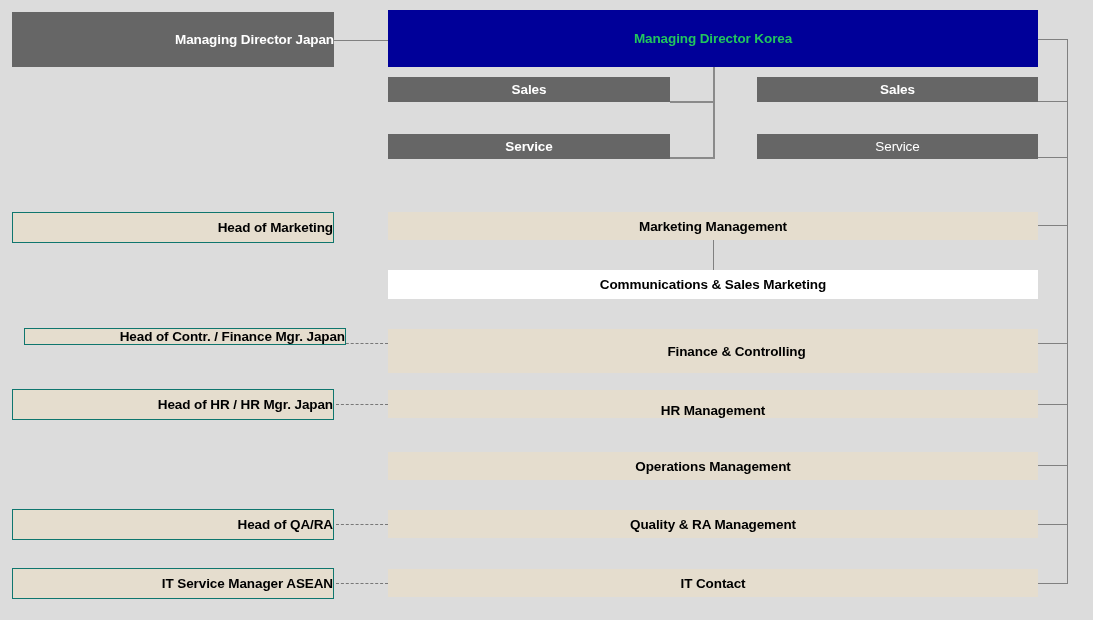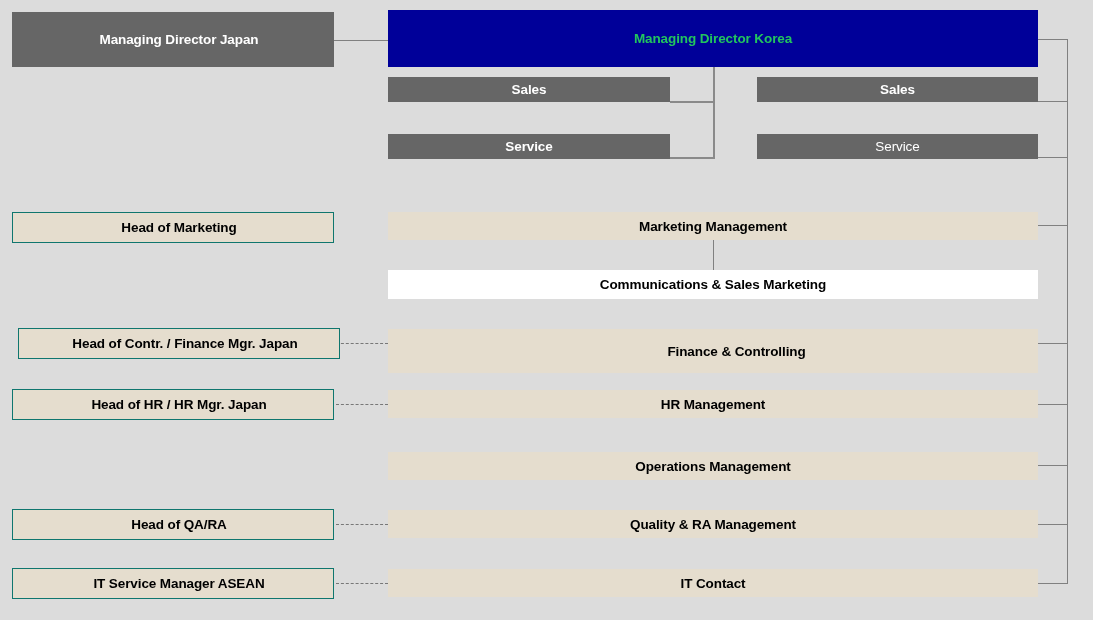--- a/index.html
+++ b/index.html
@@ -19,21 +19,21 @@
     position: absolute;
     box-sizing: border-box;
     display: flex;
     align-items: center;
     font-size: 13.5px;
     letter-spacing: -0.1px;
     white-space: nowrap;
     z-index: 3;
   }
   .box.center { justify-content: center; }
-  .box.left-align { justify-content: center; padding-left: 12px; }
+  .box.left-align { justify-content: flex-end; padding-left: 12px; }
 
   
   .fill-blue  { background: #000099; color: #22c55e; }
   .fill-gray  { background: #666666; color: #ffffff; }
   .fill-beige { background: #e5ddce; color: #000000; }
   .fill-white { background: #ffffff; color: #000000; }
 
   .bordered {
     border: 1px solid #0f766e;
   }
@@ -90,21 +90,21 @@
   <div class="dashed-h" style="left:336px; top:583px; width:52px;"></div>
 
   <div class="box left-align fill-gray w-bold" style="left:12px; top:12px; width:322px; height:55px;">
     <span>Managing Director Japan</span>
   </div>
 
   <div class="box left-align fill-beige bordered w-bold" style="left:12px; top:212px; width:322px; height:31px;">
     <span>Head of Marketing</span>
   </div>
 
-  <div class="box left-align fill-beige bordered w-bold" style="left:18px; top:328px; width:322px; height:31px;">
+  <div class="box left-align fill-beige bordered w-bold" style="left:24px; top:328px; width:322px; height:17px;">
     <span>Head of Contr. / Finance Mgr. Japan</span>
   </div>
 
   <div class="box left-align fill-beige bordered w-bold" style="left:12px; top:509px; width:322px; height:31px;">
     <span>Head of QA/RA</span>
   </div>
 
   <div class="box left-align fill-beige bordered w-bold" style="left:12px; top:389px; width:322px; height:31px;">
     <span>Head of HR  / HR Mgr. Japan</span>
   </div>
@@ -138,21 +138,21 @@
   </div>
 
   <div class="box center fill-white w-bold" style="left:388px; top:270px; width:650px; height:29px;">
     <span>Communications &amp; Sales Marketing</span>
   </div>
 
   <div class="box center fill-beige w-bold" style="left:388px; top:329px; width:650px; height:44px;padding-left:47px;">
     <span>Finance &amp; Controlling</span>
   </div>
 
-  <div class="box center fill-beige w-bold" style="left:388px; top:390px; width:650px; height:28px;">
+  <div class="box center fill-beige w-bold" style="left:388px; top:390px; width:650px; height:28px;align-items:flex-end;">
     <span>HR Management</span>
   </div>
 
   <div class="box center fill-beige w-bold" style="left:388px; top:452px; width:650px; height:28px;">
     <span>Operations Management</span>
   </div>
 
   <div class="box center fill-beige w-bold" style="left:388px; top:510px; width:650px; height:28px;">
     <span>Quality &amp; RA Management</span>
   </div>

